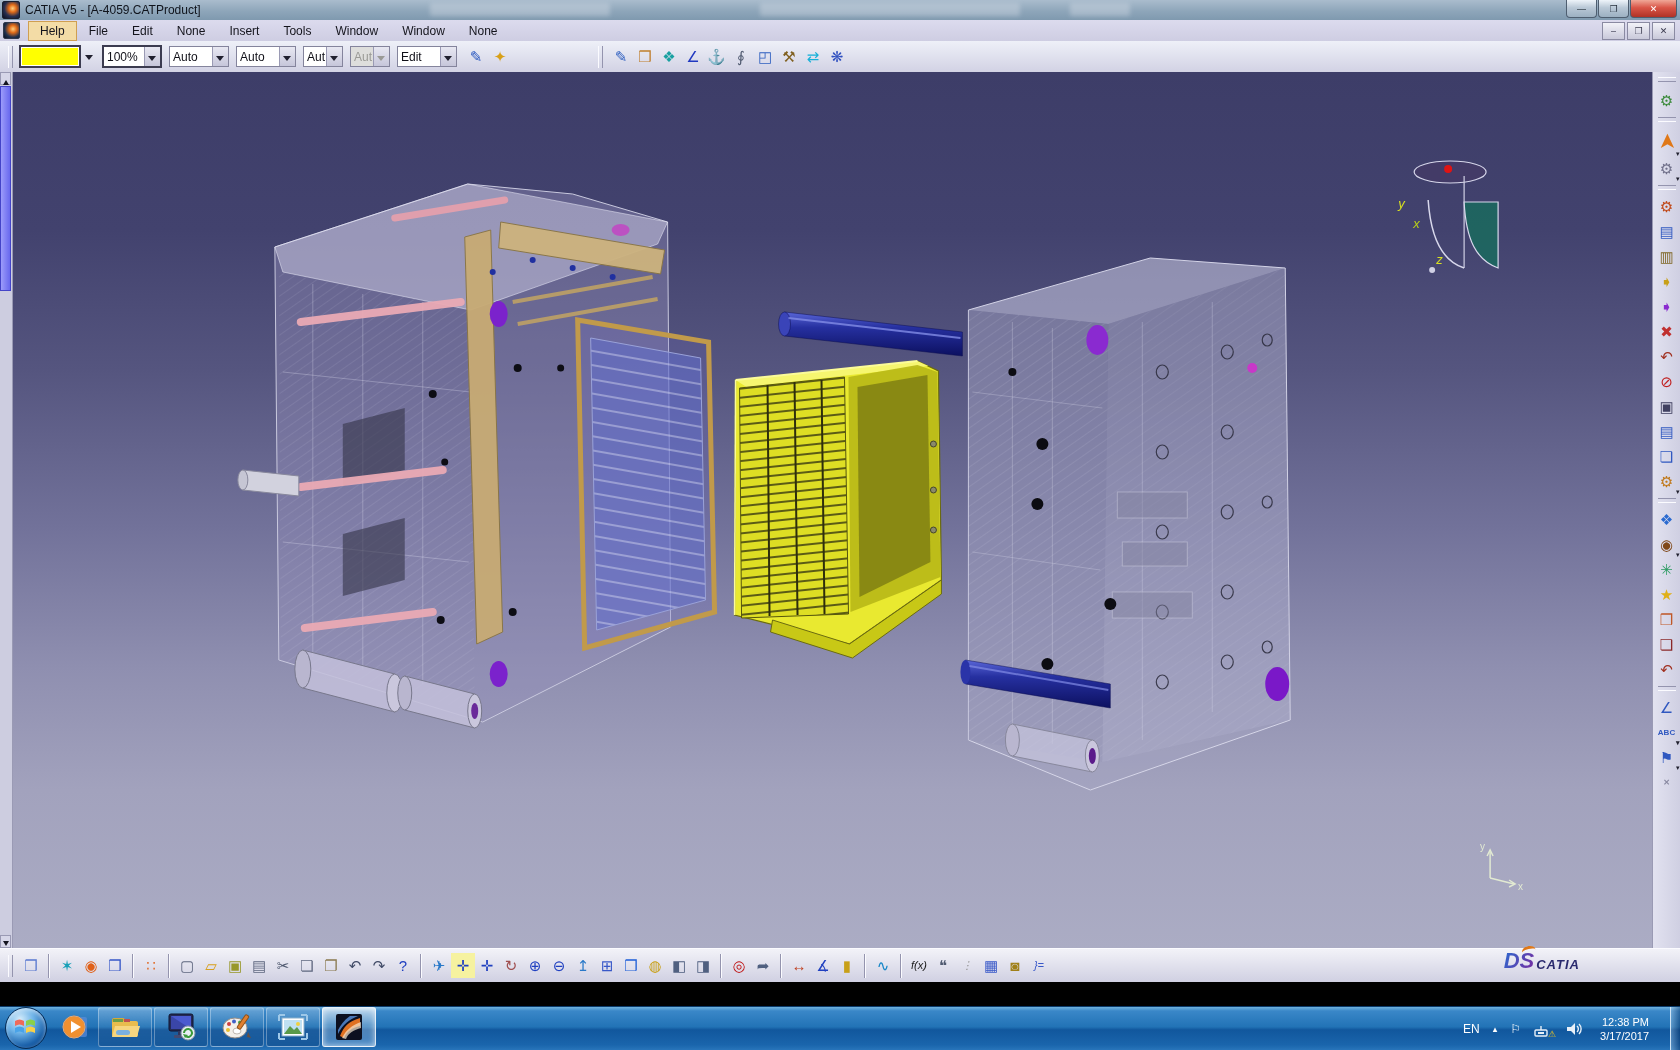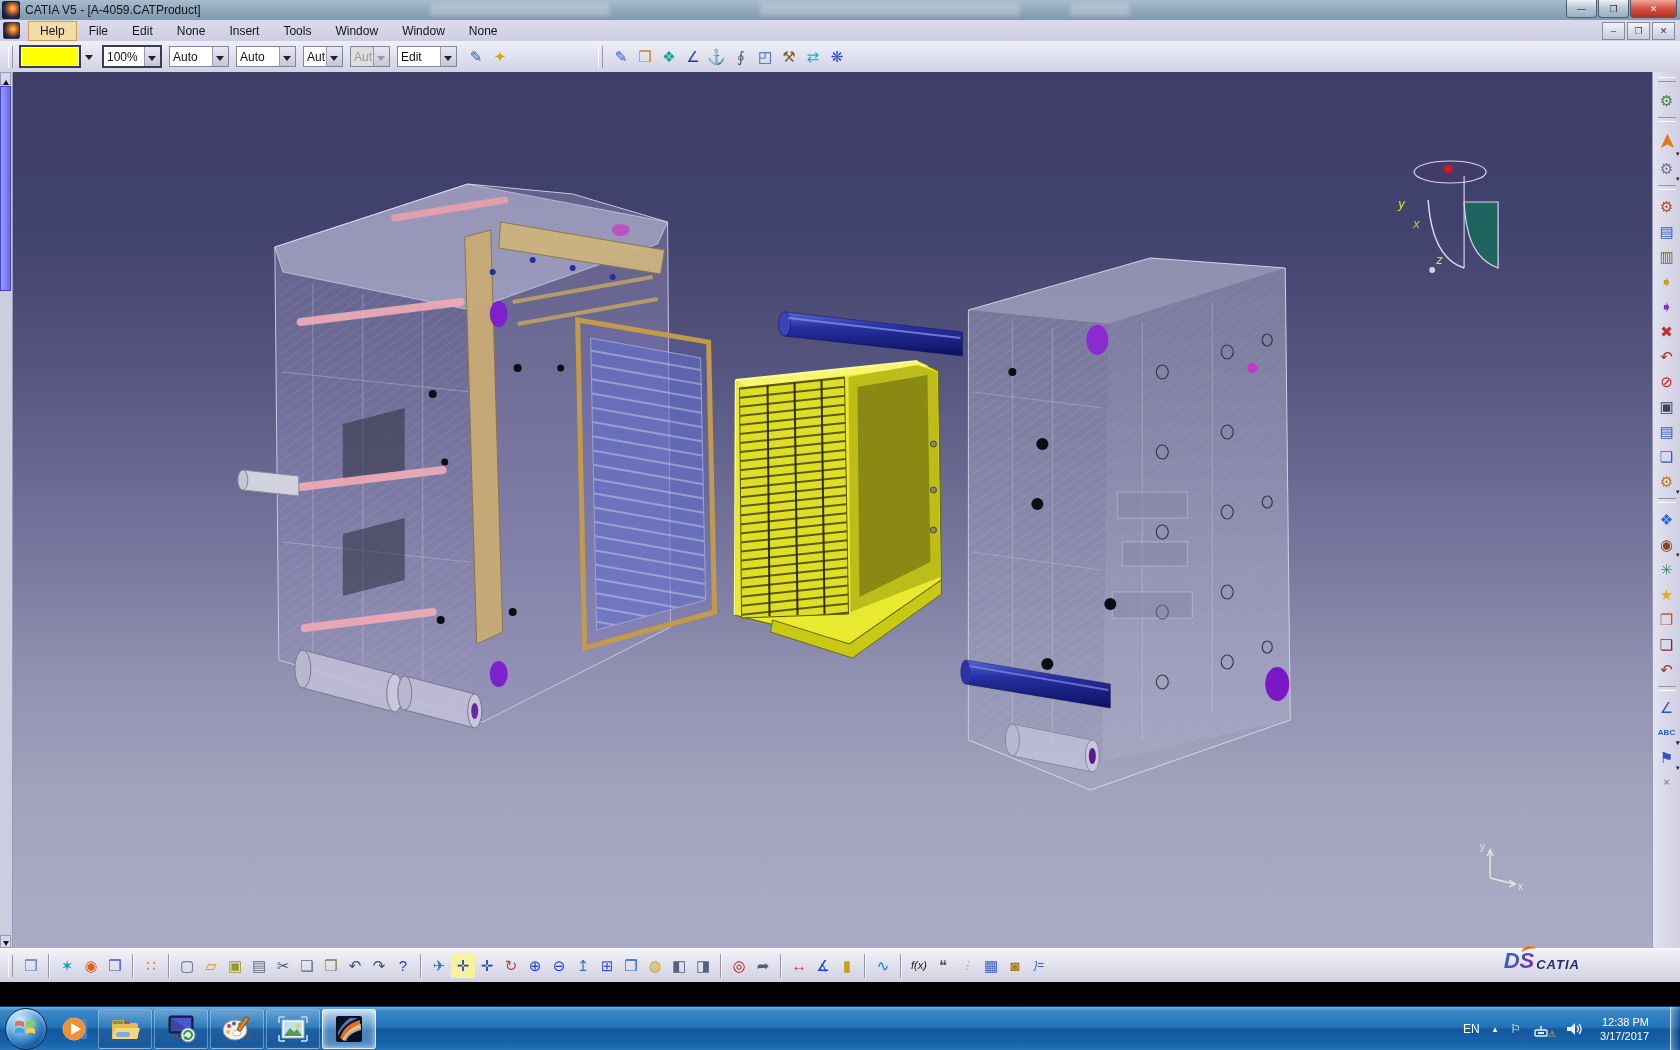--- a/index.html
+++ b/index.html
@@ -109,21 +109,21 @@
   .cmd-input{position:absolute;left:1228px;top:3px;width:280px;height:15px;border:1px solid #84849c;
     background:#fff;font-size:11px;padding:0 3px;}
   .st-btn{position:absolute;top:2px;width:32px;height:19px;background:linear-gradient(#f4f4fa,#cacadc);
     border:1px solid #8a8aa2;display:flex;align-items:center;justify-content:center;font-size:11px;color:#3a3a52;}
   .st-btn.b1{left:1594px;} .st-btn.b2{left:1634px;}
   .st-mini{width:12px;height:9px;border:2px solid #6a6a80;border-top-width:3px;}
 
   
   .taskbar{position:absolute;left:0;top:1006px;width:1680px;height:44px;
     background:linear-gradient(#6fb2de 0%,#3a87c8 9%,#2273b6 45%,#11579d 52%,#1a65ac 86%,#2b78bd 100%);
-    border-top:1px solid #0a3a6a;display:flex;align-items:center;}
+    border-top:1px solid #0a3a6a;display:flex;}
   .orb{width:40px;height:40px;border-radius:50%;margin:0 8px 0 5px;position:relative;flex:none;
     background:radial-gradient(circle at 35% 28%,#d5ecfb 0%,#6db3e8 35%,#1c62ab 68%,#0b3c78 100%);
     border:1px solid #072c55;box-shadow:inset 0 2px 4px rgba(255,255,255,.6);}
   .orb svg{position:absolute;left:8px;top:9px;}
   .tb-btn{width:54px;height:40px;margin:0 1px;border:1px solid rgba(255,255,255,.32);border-radius:3px;
     background:linear-gradient(rgba(255,255,255,.22),rgba(255,255,255,.06) 48%,rgba(0,10,40,.14));
     display:flex;align-items:center;justify-content:center;flex:none;box-sizing:border-box;}
   .tb-btn.plain{width:40px;border-color:transparent;background:none;}
   .tb-btn.active{background:linear-gradient(rgba(255,255,255,.65),rgba(255,255,255,.28) 45%,rgba(160,200,240,.35));
     border-color:rgba(255,255,255,.8);box-shadow:inset 0 0 6px rgba(255,255,255,.7);}

